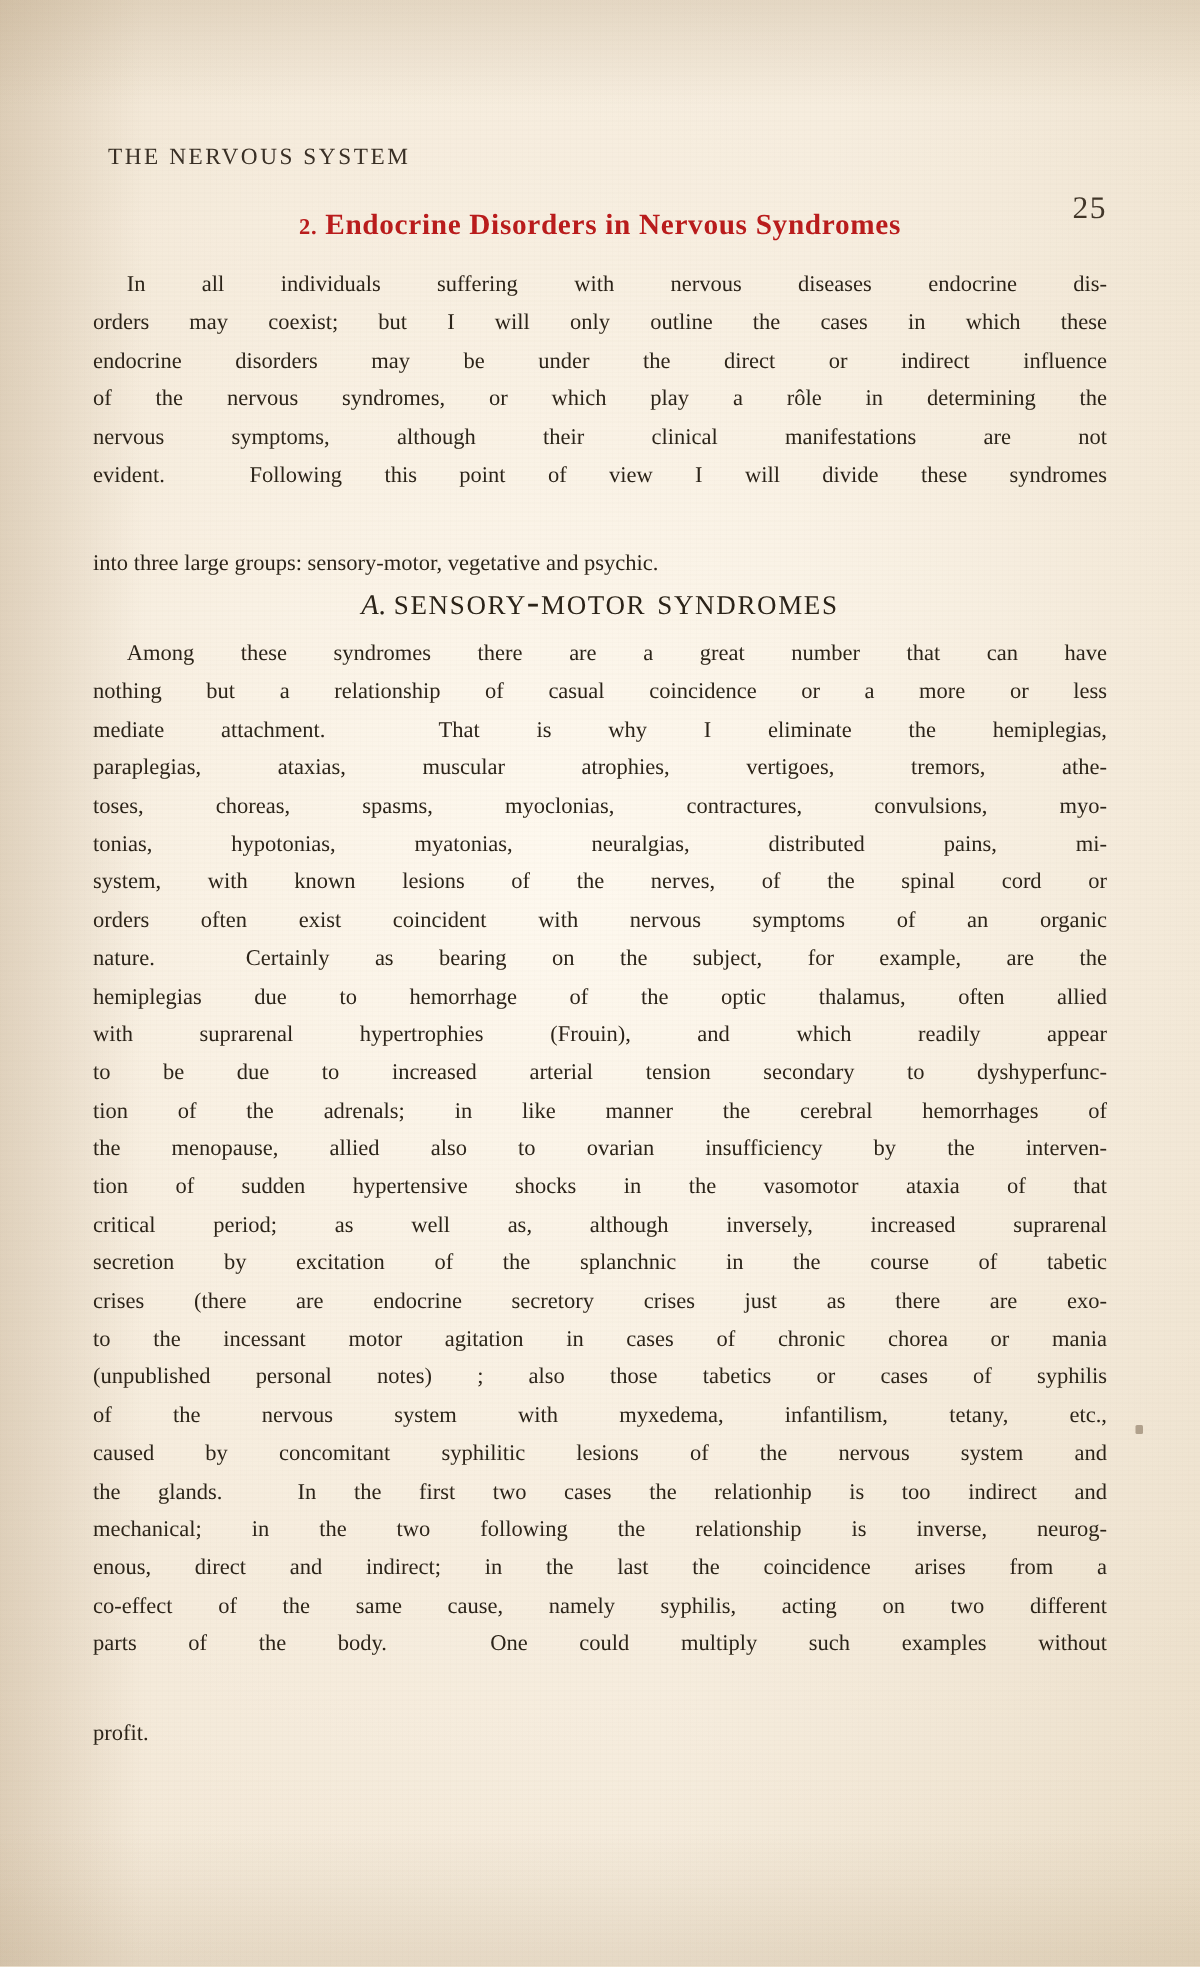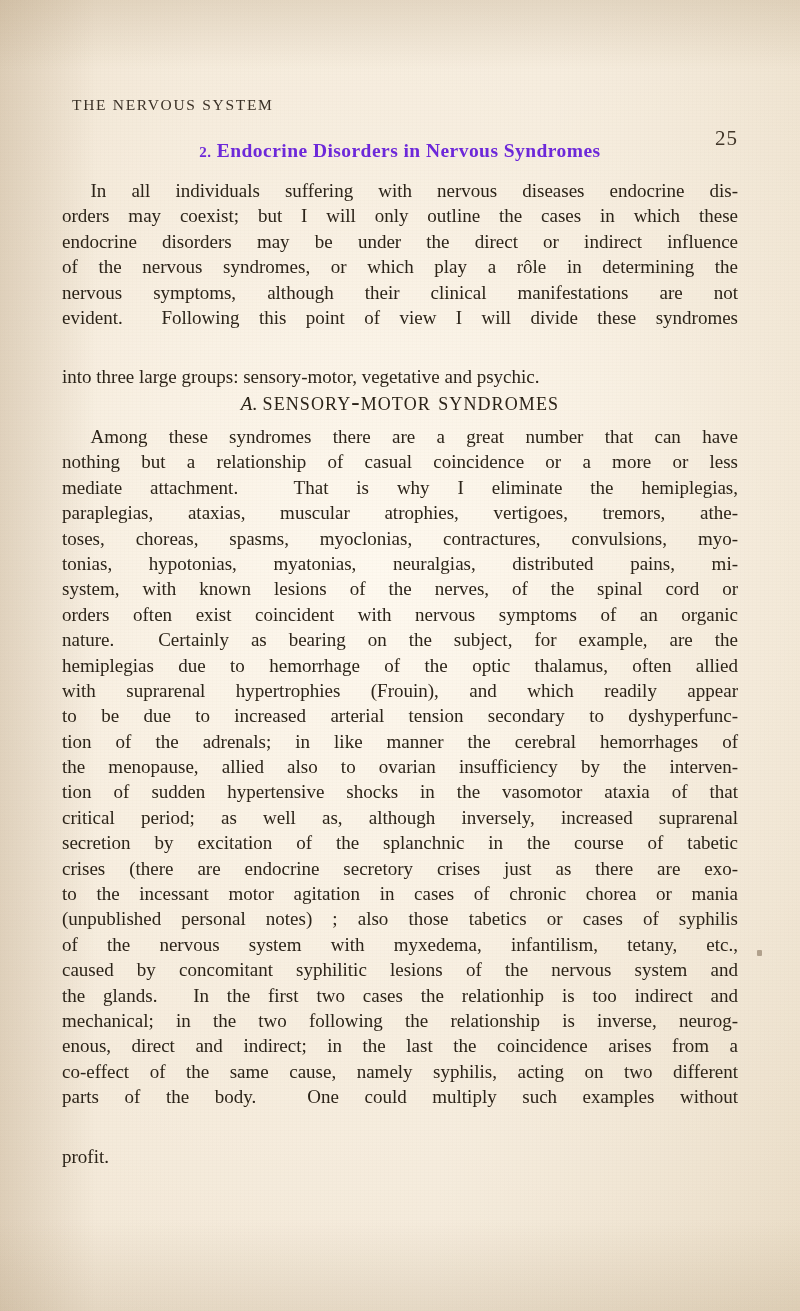--- a/index.html
+++ b/index.html
@@ -106,32 +106,32 @@
   
   .section-heading {
     position: absolute;
     top: 140px;
     left: 0;
     width: 676px;
     text-align: center;
     font-size: 19.5px;
     font-weight: bold;
     letter-spacing: 0.45px;
-    color: #6d28d9;
+    color: #b91c1c;
   }
   .section-heading .num {
     font-size: 15px;
   }
 
   
   .para {
     position: absolute;
     left: 0;
     width: 676px;
-    font-size: 19px;
+    font-size: 15px;
     line-height: 25.4px;
     color: #2c2419;
   }
   .line {
     display: block;
     white-space: pre;
     text-align: justify;
     text-align-last: justify;
     height: 25.4px;
   }

